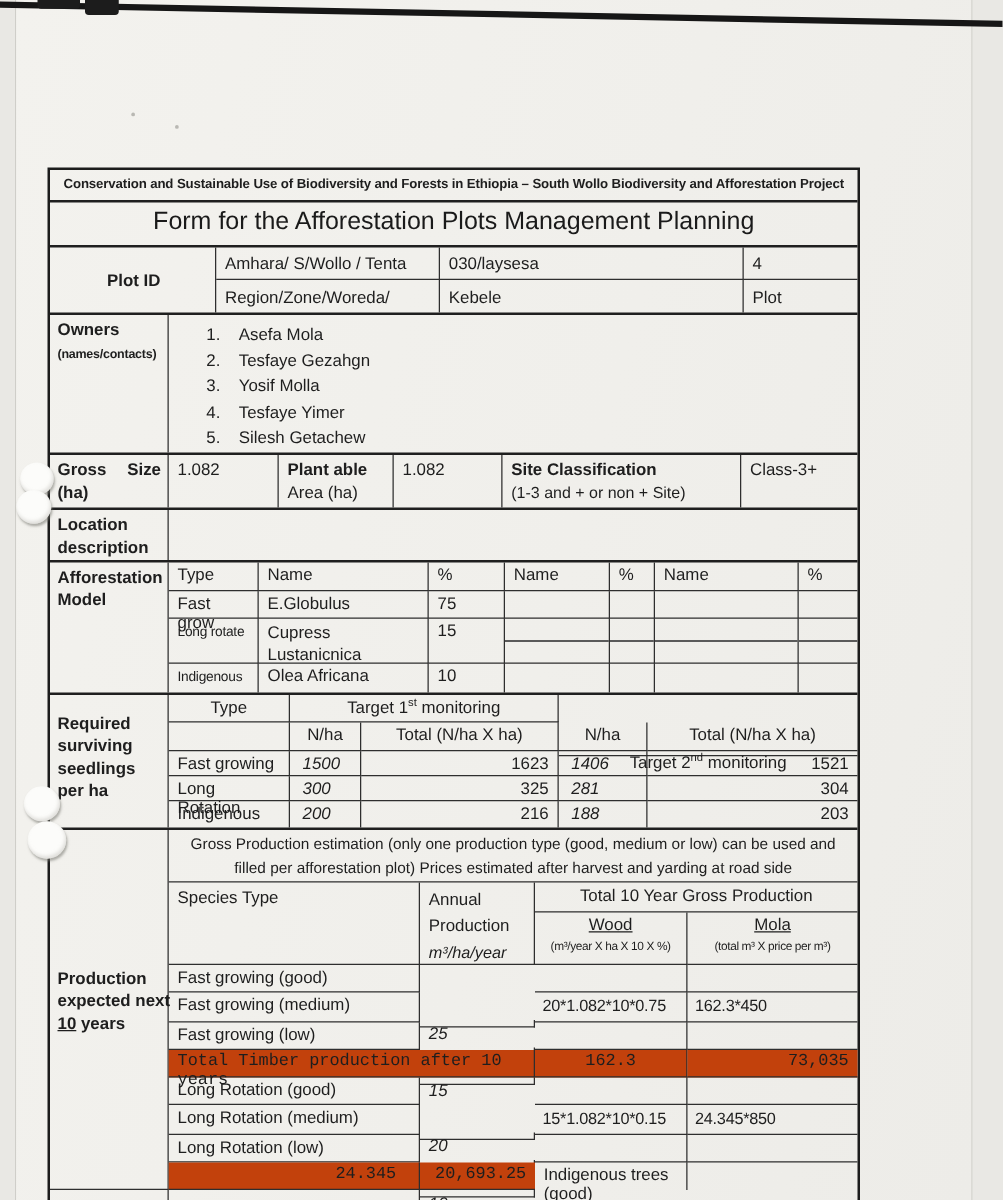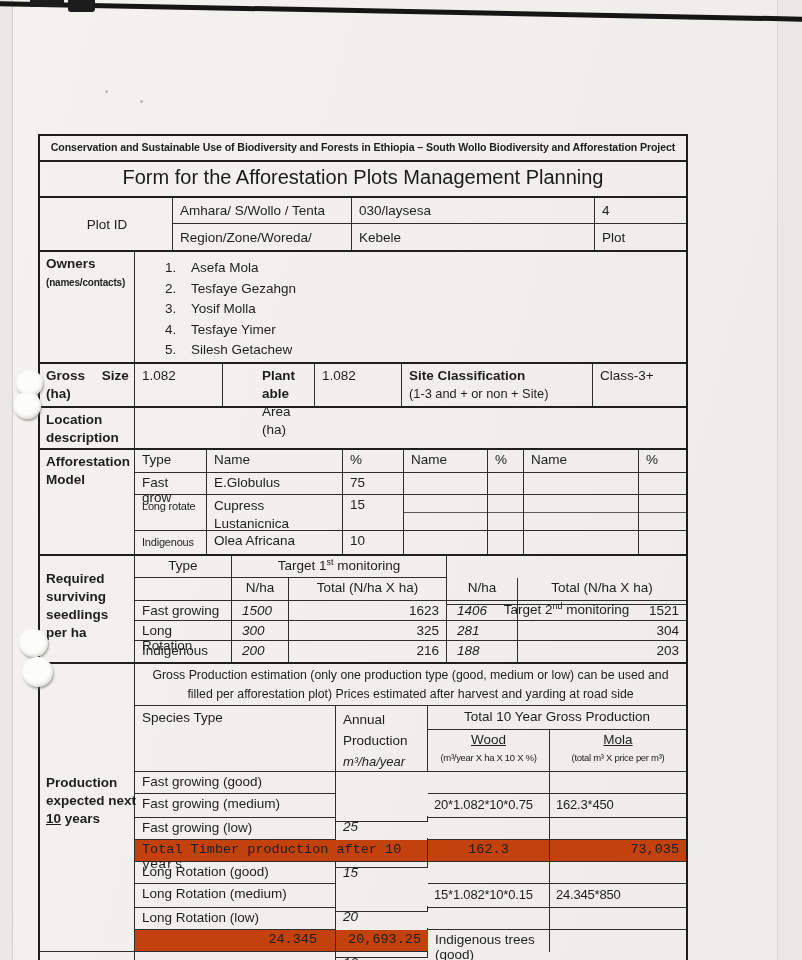--- a/index.html
+++ b/index.html
@@ -115,21 +115,21 @@
 
   <div class="sec first" id="sec-banner">
     <div class="c">Conservation and Sustainable Use of Biodiversity and Forests in Ethiopia – South Wollo Biodiversity and Afforestation Project</div>
   </div>
 
   <div class="sec" id="sec-title">
     <div class="c">Form for the Afforestation Plots Management Planning</div>
   </div>
 
   <div class="sec" id="sec-plotid">
-    <div class="c br lbl hctr" style="font-weight:normal;">Plot ID</div>
+    <div class="c br lbl hctr" style="font-weight:bold;">Plot ID</div>
     <div class="c br bb vmid">Amhara/ S/Wollo / Tenta</div>
     <div class="c br bb vmid">030/laysesa</div>
     <div class="c bb vmid">4</div>
     <div class="c br vmid">Region/Zone/Woreda/</div>
     <div class="c br vmid">Kebele</div>
     <div class="c vmid">Plot</div>
   </div>
 
   <div class="sec" id="sec-owners">
     <div class="c br lbl">
@@ -159,21 +159,21 @@
         </div>
     </div>
   </div>
 
   <div class="sec" id="sec-gross">
     <div class="c br lbl">
       <span class="gross-label">Gross Size</span><br>
       <span>(ha)</span>
     </div>
     <div class="c br" style="padding-top:4px;">1.082</div>
-    <div class="c br" style="line-height:18px;padding-top:3px;margin-left:32px;">
+    <div class="c br" style="line-height:18px;padding-top:3px;">
       <span class="bold">Plant able</span><br>
       <span>Area (ha)</span>
     </div>
     <div class="c br" style="padding-top:4px;">1.082</div>
     <div class="c br" style="line-height:18px;padding-top:3px;">
       <span class="bold">Site Classification</span><br>
       <span style="font-size:12.8px;">(1-3 and + or non + Site)</span>
     </div>
     <div class="c" style="padding-top:4px;">Class-3+</div>
   </div>

